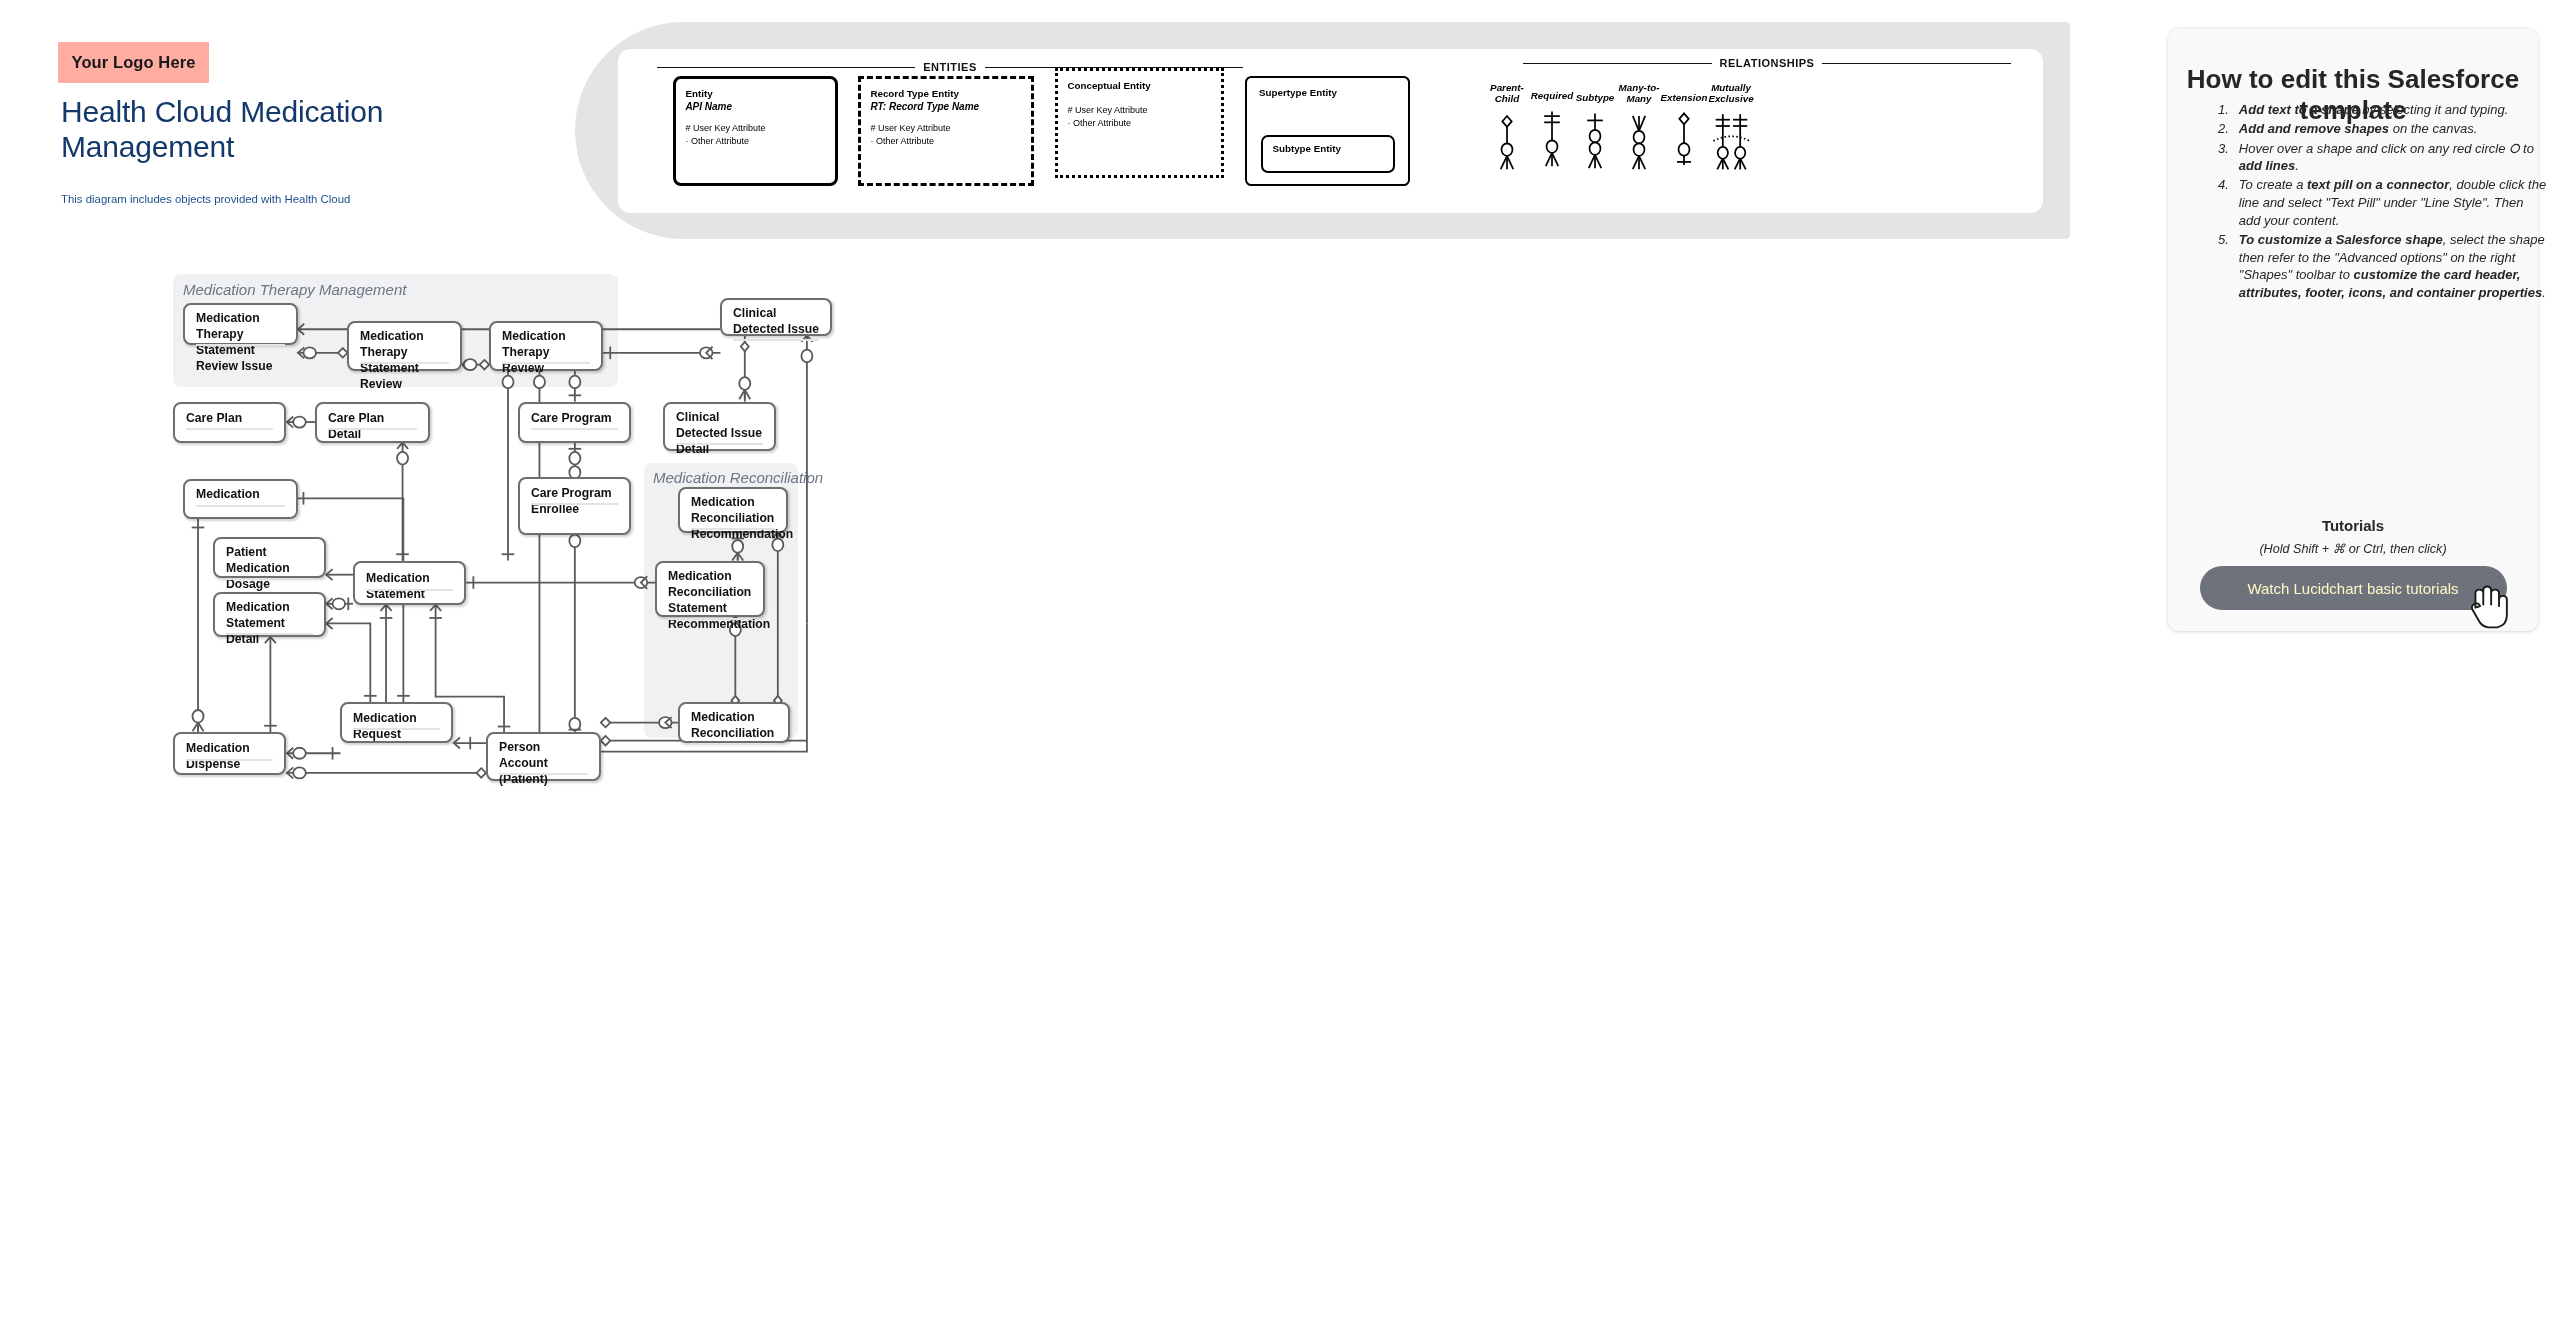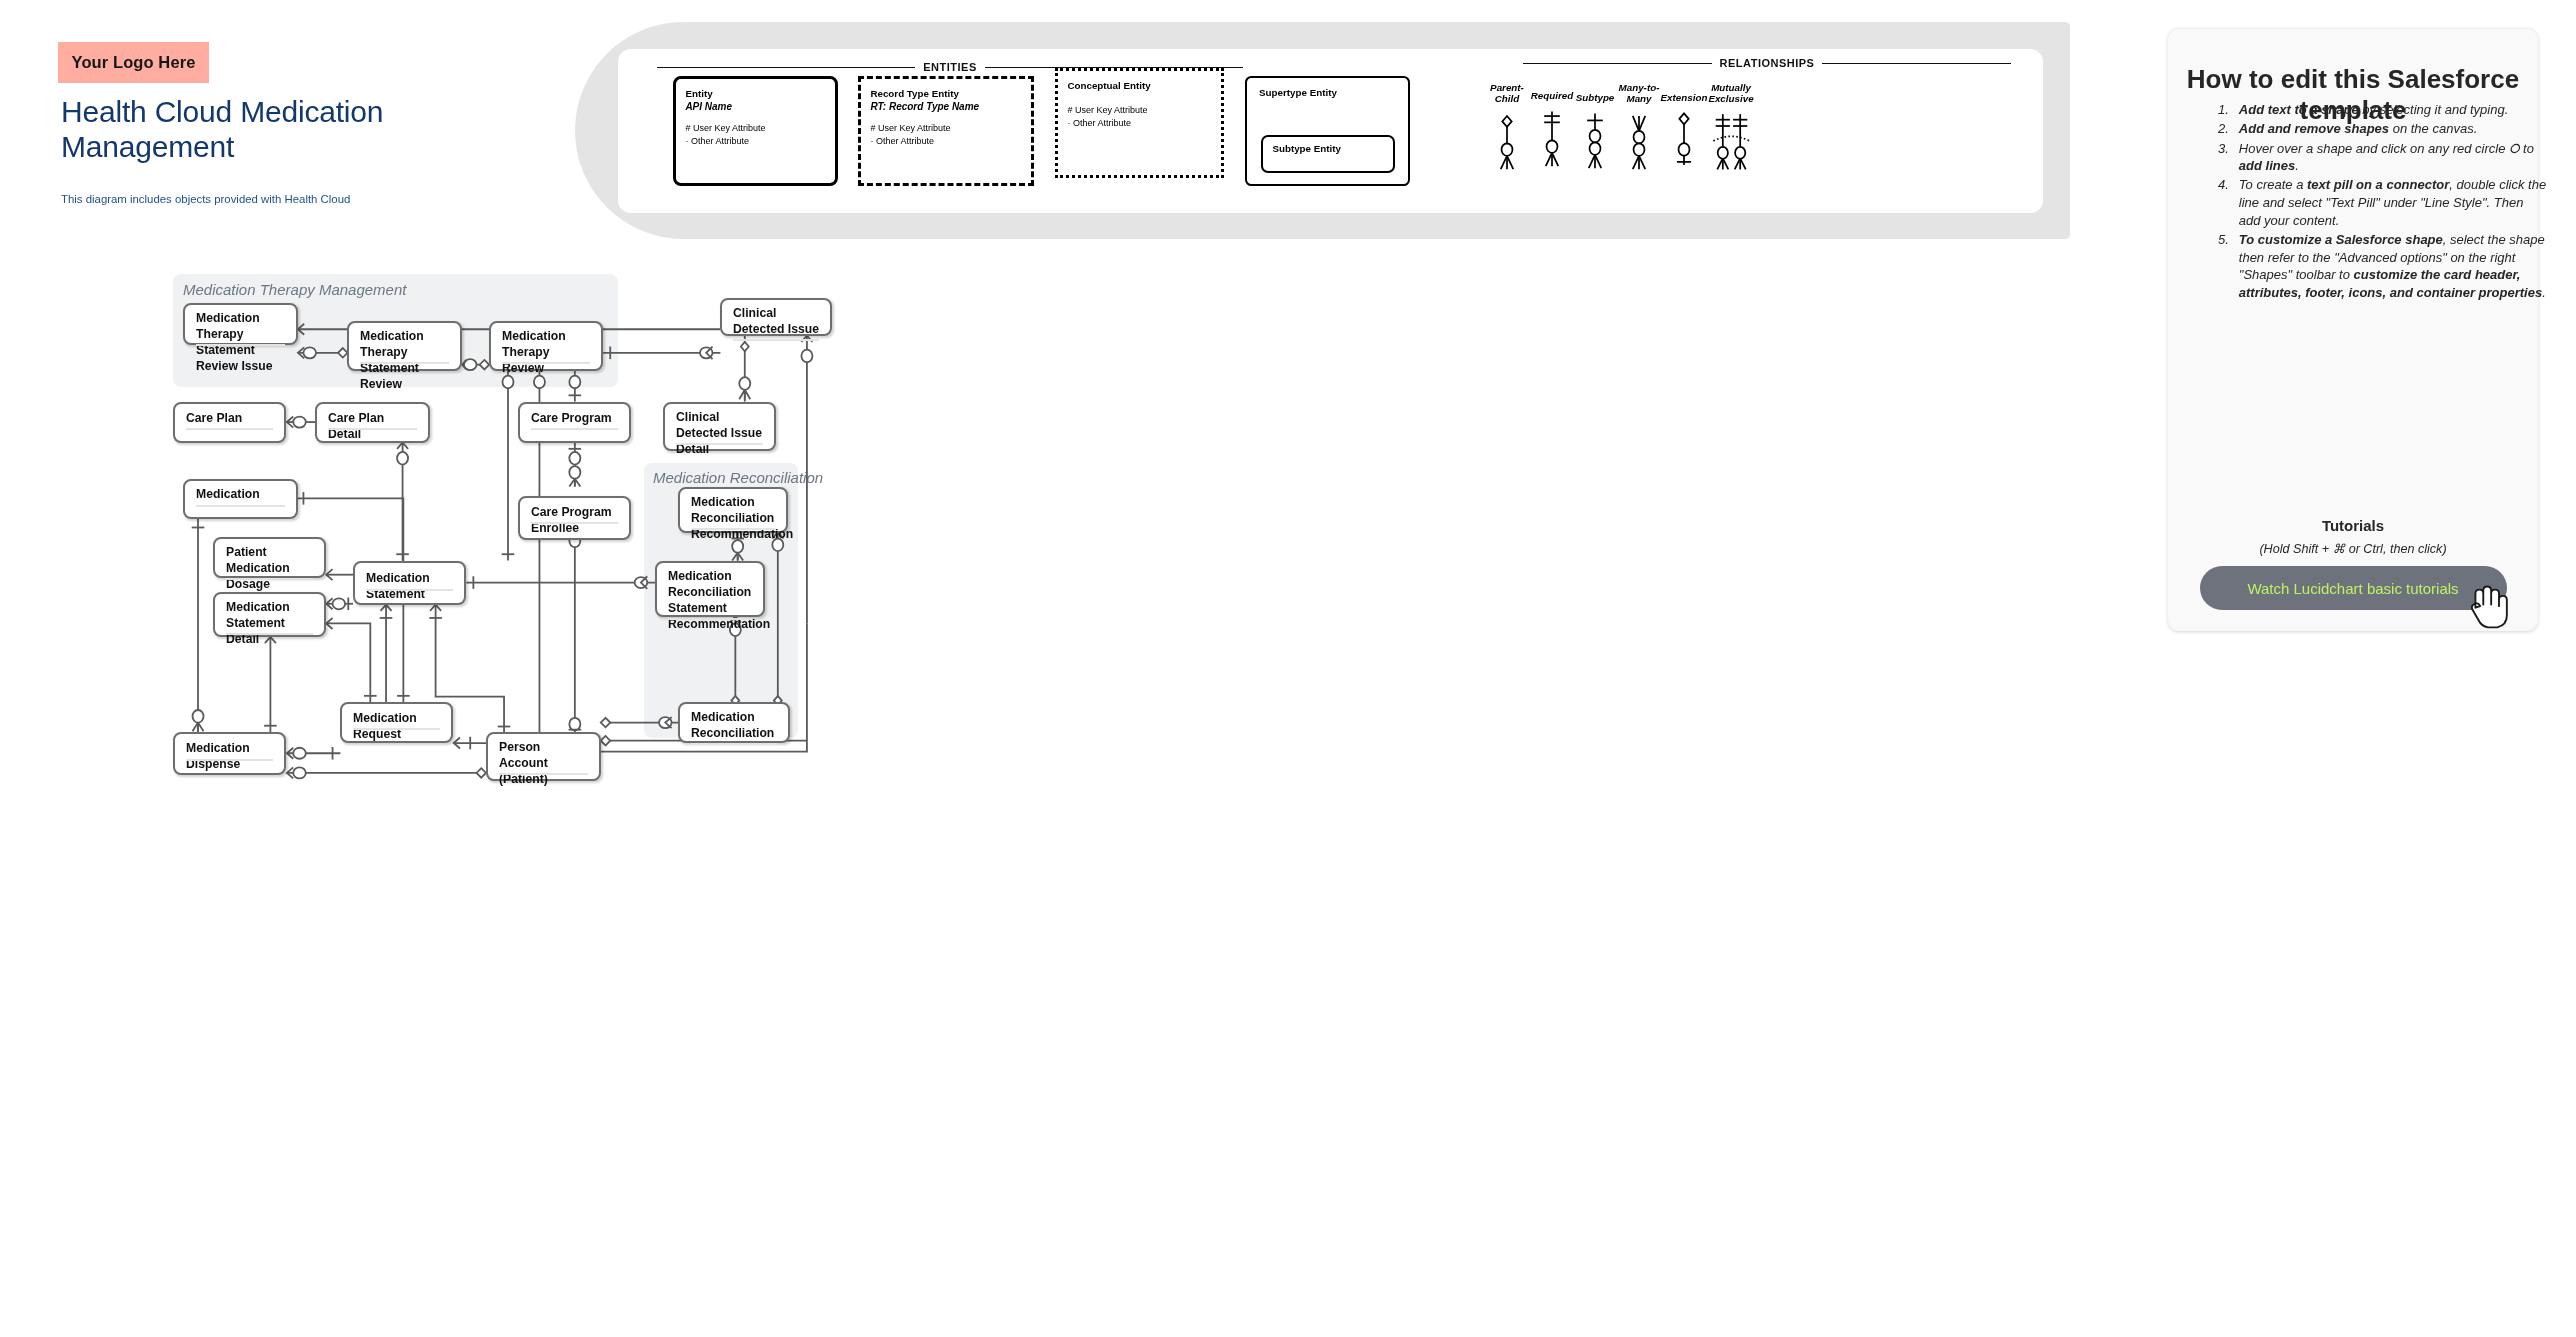--- a/index.html
+++ b/index.html
@@ -54,21 +54,21 @@
   #instr-list{position:absolute;left:31.5px;top:72px;width:315px;margin:0;padding:0 0 0 33px;
       font-size:13px;line-height:1.36;font-style:italic;color:#262626;}
   #instr-list li{margin-bottom:1.6px;padding-left:6.3px;}
   #instr-list b{font-style:italic;font-weight:700;}
   #tutorials-title{position:absolute;left:0;top:488px;width:100%;text-align:center;
       font-size:15px;font-weight:700;color:#262626;}
   #tutorials-hint{position:absolute;left:0;top:512px;width:100%;text-align:center;
       font-size:12.6px;font-style:italic;color:#262626;}
   #tutorial-button{position:absolute;left:31.5px;top:537px;width:307px;height:44px;
       background:#6E727C;border-radius:22px;display:flex;align-items:center;justify-content:center;
-      color:#bef264;font-size:15px;}
+      color:#fef9c3;font-size:15px;}
   #cursor-hand{position:absolute;left:298px;top:555px;width:44px;height:49px;}
 
   
   #diagram{position:absolute;left:0;top:260px;width:2576px;height:1077px;}
 
   .container-box{position:absolute;background:#EFF1F3;border-radius:7.9px;}
   .container-label{position:absolute;font-size:15px;font-style:italic;font-weight:400;color:#6E7684;}
 
   .entity{position:absolute;background:#fff;border:2px solid #6E6E6E;border-radius:7.9px;
       box-shadow:1.6px 1.6px 2.4px rgba(0,0,0,.18);box-sizing:border-box;}
@@ -456,21 +456,21 @@
       <div class="ent-rule" style="top: 39px;"></div>
     </div>
     <div class="entity" style="left: 183px; top: 219px; width: 115px; height: 40px;">
       <div class="ent-title" style="top: 5.1px;">Medication</div>
       <div class="ent-rule" style="top: 24px;"></div>
     </div>
     <div class="entity" style="left: 678px; top: 227px; width: 110px; height: 46px;">
       <div class="ent-title" style="top: 4.7px;">Medication Reconciliation Recommendation</div>
       <div class="ent-rule" style="top: 39px;"></div>
     </div>
-    <div class="entity" style="left: 518px; top: 236px; width: 113px; height: 44px;">
+    <div class="entity" style="left: 518px; top: 217px; width: 113px; height: 58px;">
       <div class="ent-title" style="top: 5.5px;">Care Program Enrollee</div>
       <div class="ent-rule" style="top: 24.4px;"></div>
     </div>
     <div class="entity" style="left: 213px; top: 277px; width: 113px; height: 41px;">
       <div class="ent-title" style="top: 4.7px;">Patient Medication Dosage</div>
       <div class="ent-rule" style="top: 39px;"></div>
     </div>
     <div class="entity" style="left: 353px; top: 301px; width: 113px; height: 44px;">
       <div class="ent-title" style="top: 7px;">Medication Statement</div>
       <div class="ent-rule" style="top: 26px;"></div>

